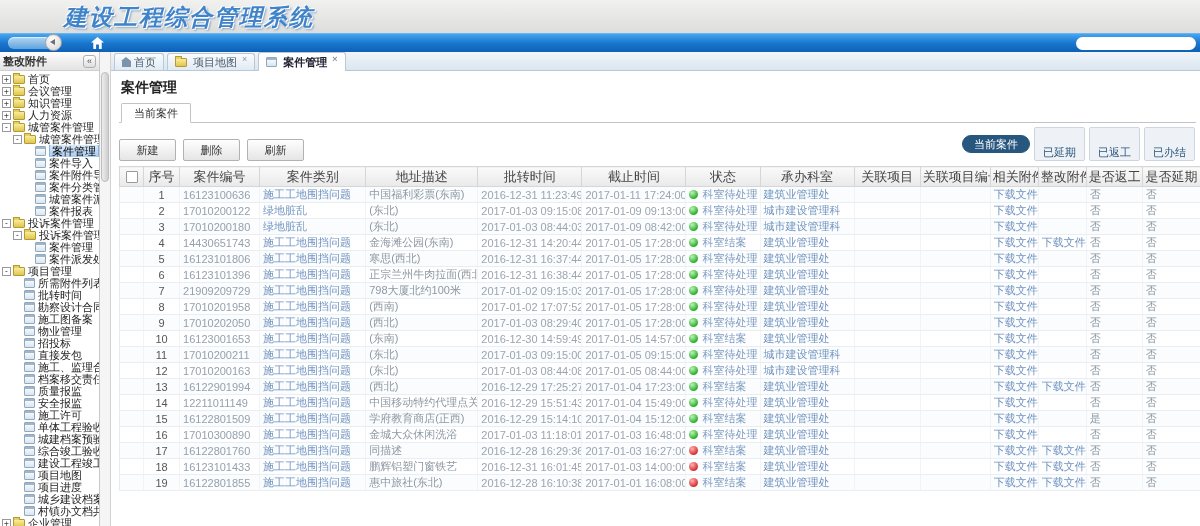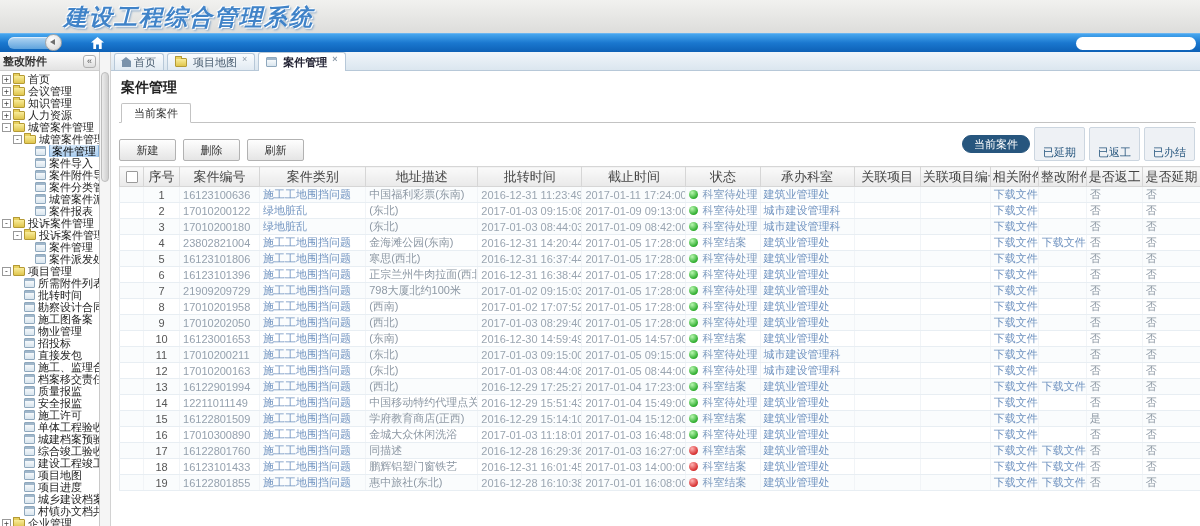--- a/index.html
+++ b/index.html
@@ -462,21 +462,21 @@
                   <td class="c-plain"></td>
                   <td class="c-plain"></td>
                   <td class="c-link">下载文件</td>
                   <td class="c-link"></td>
                   <td class="c-plain">否</td>
                   <td class="c-plain">否</td>
                 </tr>
                 <tr>
                   <td></td>
                   <td class="c-idx">4</td>
-                  <td class="c-num">23802821004</td>
+                  <td class="c-num">14430651743</td>
                   <td class="c-link">施工工地围挡问题</td>
                   <td class="c-addr">金海滩公园(东南)</td>
                   <td class="c-time">2016-12-31 14:20:44</td>
                   <td class="c-time">2017-01-05 17:28:00</td>
                   <td class="c-status"><span class="dot green"></span>科室结案</td>
                   <td class="c-link">建筑业管理处</td>
                   <td class="c-plain"></td>
                   <td class="c-plain"></td>
                   <td class="c-link">下载文件</td>
                   <td class="c-link">下载文件</td>

